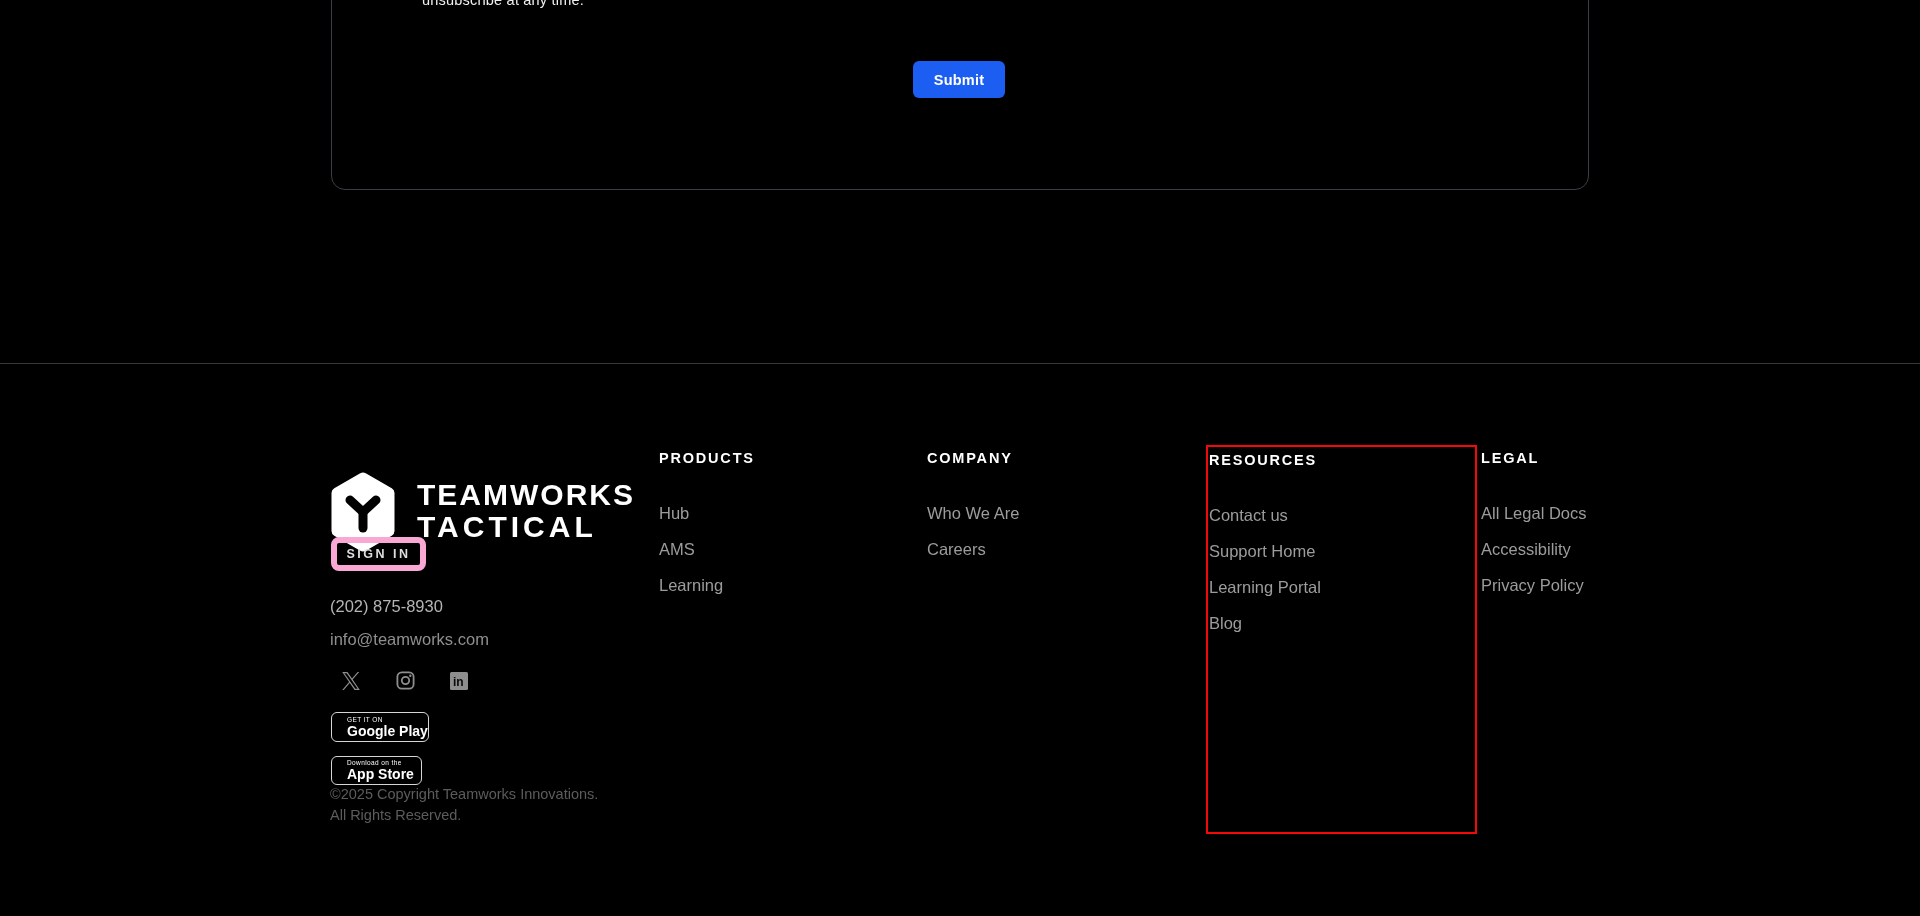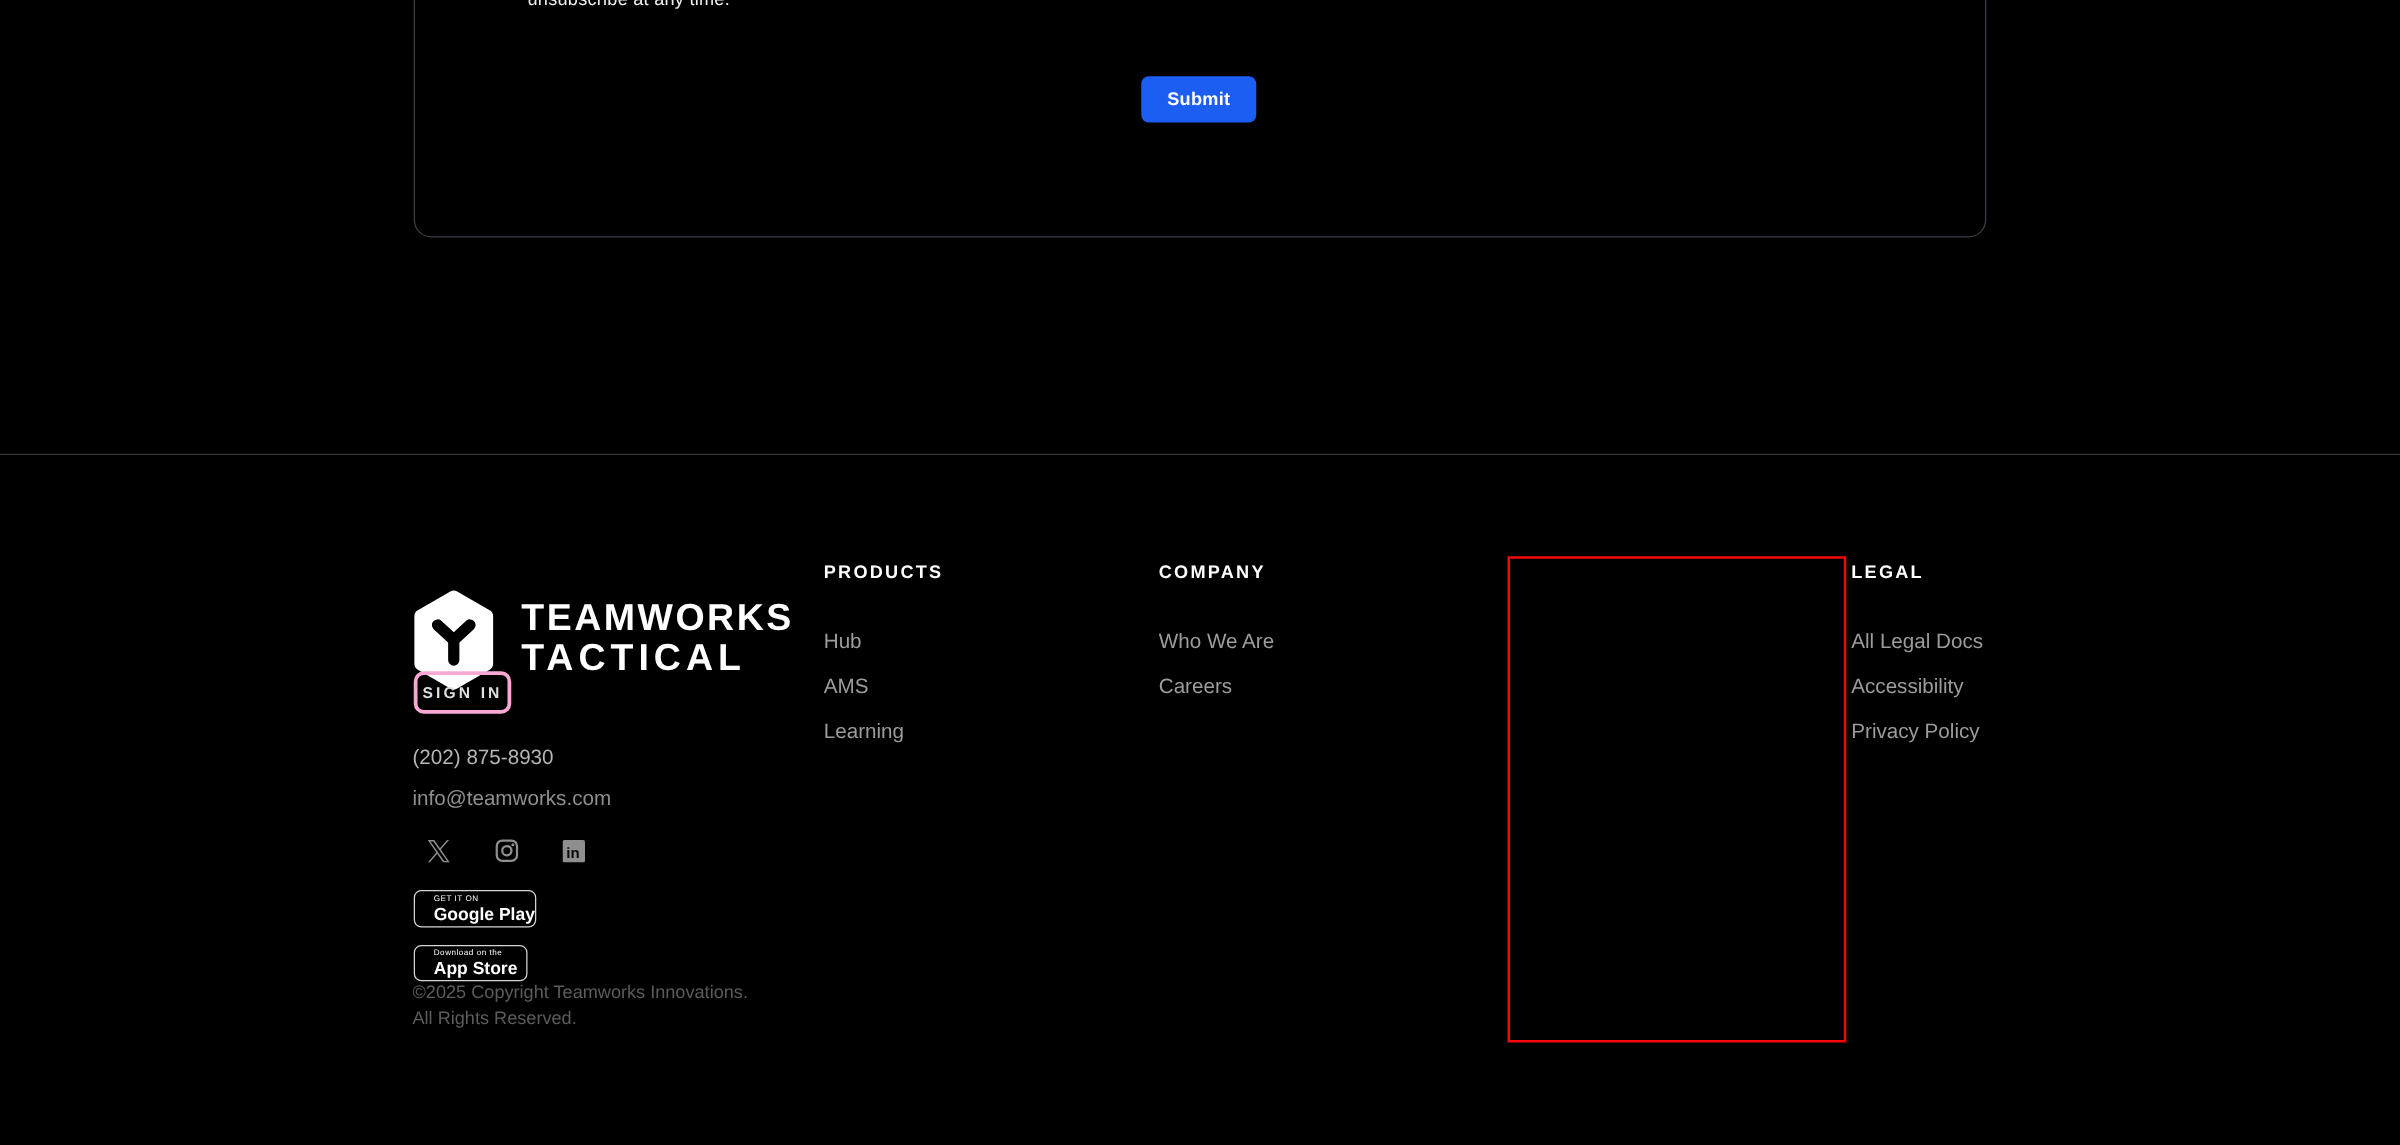--- a/index.html
+++ b/index.html
@@ -19,22 +19,22 @@
   
   .footer-divider { position:absolute; left:0; top:363px; width:1920px; height:1px; background:#37373a; }
 
   
   .brand-logo { position:absolute; left:330px; top:472px; width:262px; height:80px; }
   .hex-svg { position:absolute; left:0; top:0; }
   .wordmark { position:absolute; left:87px; top:7px; color:#fff; font-weight:bold; }
   .wm1 { font-size:30px; line-height:32px; letter-spacing:2px; }
   .wm2 { font-size:30px; line-height:32px; letter-spacing:4px; }
 
-  .signin-btn { position:absolute; left:331px; top:537px; width:78px; height:34px;
-    background:transparent; border:3px solid #f9a8d4; border-radius:8px; color:#dedede;
+  .signin-btn { position:absolute; left:331px; top:537px; width:95px; height:34px;
+    background:transparent; border:6px solid #f9a8d4; border-radius:8px; color:#dedede;
     font-size:12.5px; font-weight:bold; letter-spacing:2.5px;
     display:flex; align-items:center; justify-content:center; cursor:pointer; }
 
   .contact-phone { position:absolute; left:330px; top:597px; font-size:16.5px; color:#b5b5b5; }
   .contact-email { position:absolute; left:330px; top:630px; font-size:16.5px; color:#8f8f8f; }
 
   .social-row { position:absolute; left:330px; top:671px; display:flex; gap:23px; align-items:center; }
   .social-link { width:19px; height:19px; display:flex; align-items:center; justify-content:flex-start; cursor:pointer;margin-left:12px; }
 
   .badges-row { position:absolute; left:331px; top:712px; display:flex; gap:14px;flex-direction:column; }
@@ -155,20 +155,29 @@
   </div>
 
   <div class="fcol fcol-company">
     <div class="fcol-heading">COMPANY</div>
     <div class="fcol-links">
       <a class="flink">Who We Are</a>
       <a class="flink">Careers</a>
     </div>
   </div>
 
+  <div class="fcol fcol-resources">
+    <div class="fcol-heading">RESOURCES</div>
+    <div class="fcol-links">
+      <a class="flink">Contact us</a>
+      <a class="flink">Support Home</a>
+      <a class="flink">Learning Portal</a>
+      <a class="flink">Blog</a>
+    </div>
+  </div>
 
   <div class="fcol fcol-legal">
     <div class="fcol-heading">LEGAL</div>
     <div class="fcol-links">
       <a class="flink">All Legal Docs</a>
       <a class="flink">Accessibility</a>
       <a class="flink">Privacy Policy</a>
     </div>
   </div>
 

